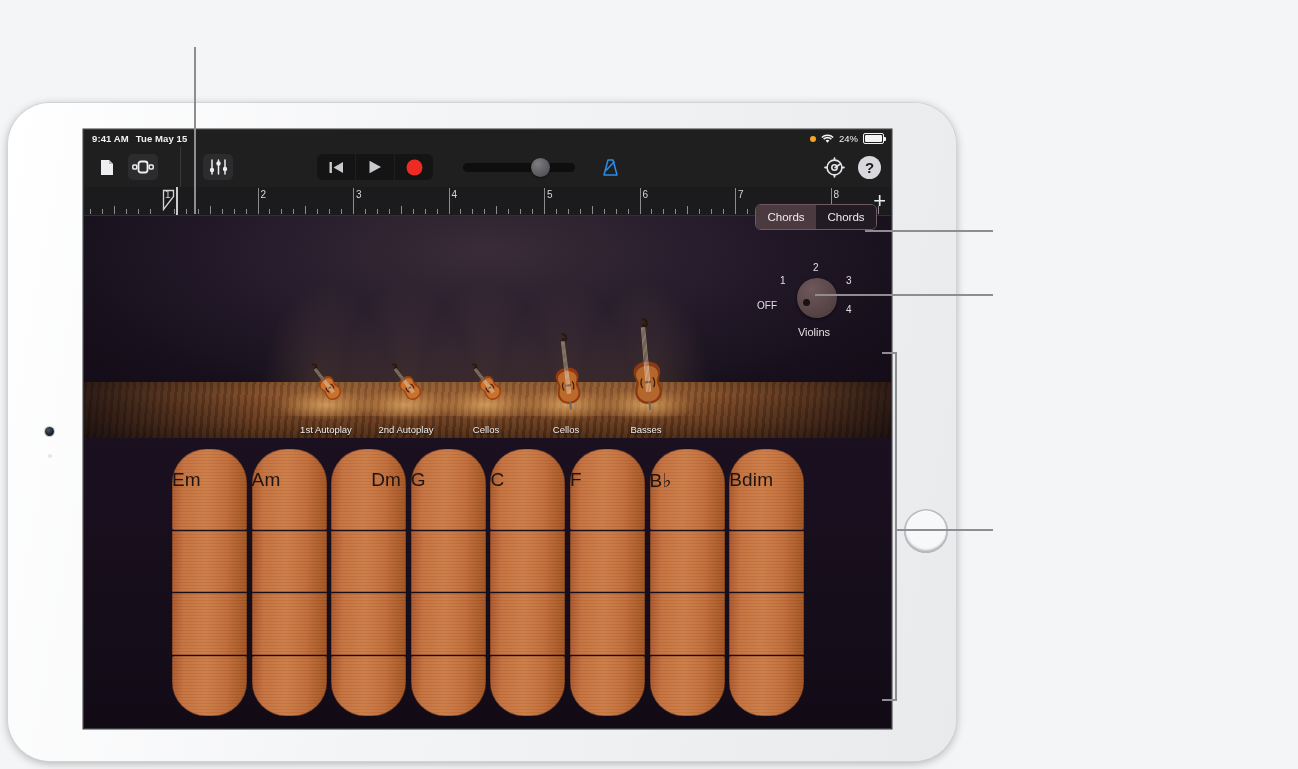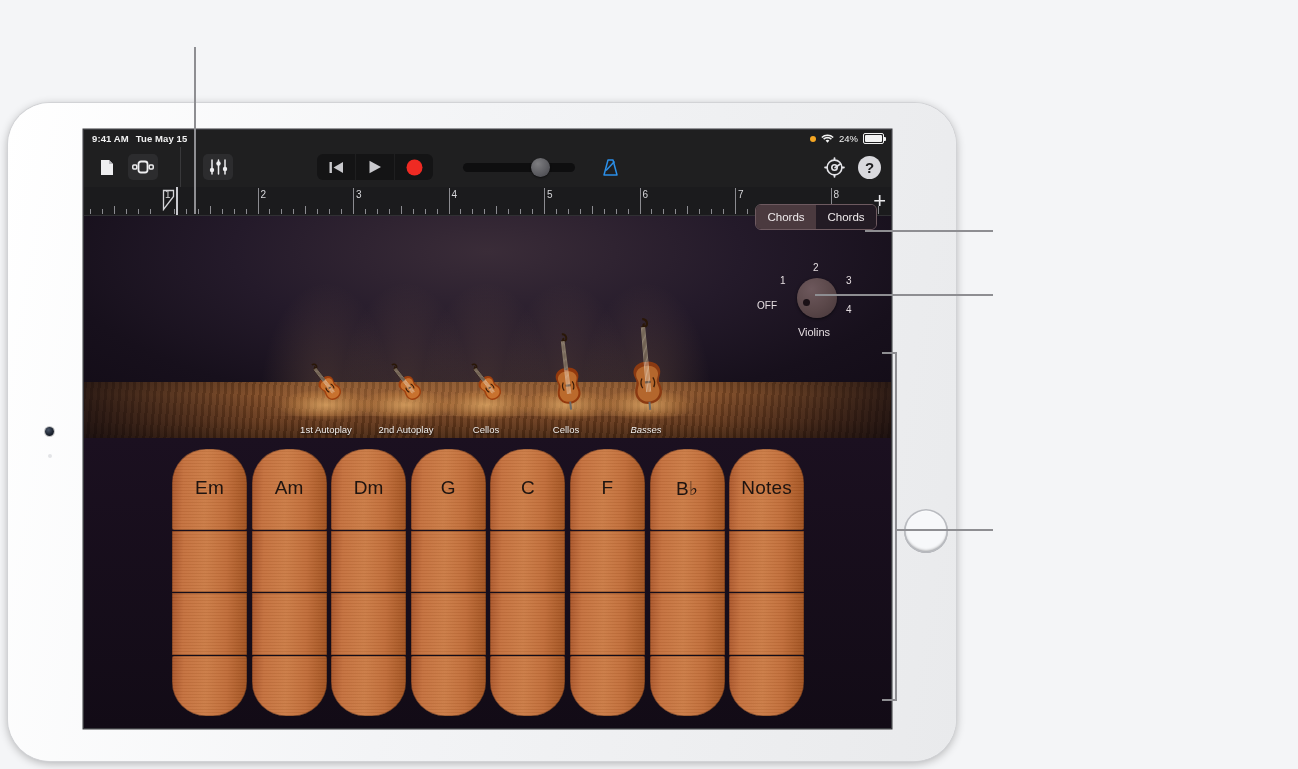--- a/index.html
+++ b/index.html
@@ -112,21 +112,21 @@
   .strip{position:absolute;top:11px;width:75px;height:267px;}
   .seg-wood{position:absolute;left:0;width:75px;
         background:
           repeating-linear-gradient(0deg, rgba(0,0,0,.045) 0 1px, rgba(255,255,255,.035) 1px 3px),
           linear-gradient(92deg,#a9552a 0%,#c4703d 16%,#cb7b45 45%,#c06c38 72%,#a0511f 100%);
         box-shadow:inset 0 0 0 .6px rgba(0,0,0,.33);}
   .seg-wood.s1{top:0;height:81px;border-radius:34px 34px 2px 2px;}
   .seg-wood.s2{top:82px;height:61px;}
   .seg-wood.s3{top:144px;height:62px;}
   .seg-wood.s4{top:207px;height:60px;border-radius:2px 2px 34px 34px;}
-  .chord-name{position:absolute;top:28px;width:75px;text-align:center;color:#1e1410;
+  .chord-name{position:absolute;top:20px;width:75px;color:#1e1410;
         font-size:19px;letter-spacing:.2px;}
 
   
   .brk{position:absolute;background:#8e8e92;z-index:45;}
 </style>
 </head>
 <body>
 
 <div class="callout" style="left:194px;top:47px;width:2px;height:167px;"></div>
 <div class="callout" style="left:865px;top:230px;width:128px;height:2px;"></div>
@@ -424,21 +424,21 @@
                     <line x1="25.5" y1="15" x2="25.4" y2="68"></line>
                     <line x1="26.5" y1="15" x2="26.6" y2="68"></line>
                     <line x1="27.4" y1="15" x2="27.7" y2="68"></line>
                   </g>
                   <rect x="25" y="76" width="2" height="8" fill="#6a6a6a"></rect>
                 </g>
               </svg>
             </div>
             <div class="inst-label">Cellos</div>
           </div>
-          <div class="inst" style="left: 516px; bottom: 0px; font-style: italic;">
+          <div class="inst" style="left: 516px; bottom: 0px;">
             <div class="glow"></div>
             <div class="spot"></div>
             <div style="position:relative;display:flex;justify-content:center;align-items:flex-end;height:98px;margin-bottom:14px;">
               <svg width="58" height="96" viewBox="0 0 58 96">
                 <g transform="rotate(-5 29 48)">
                   <path d="M29 90c-8.2 0-13.4-5.6-13.4-12.4 0-4.4 2.2-7.3 2.2-10.6 0-3-2.2-5.2-2.2-8.9 0-6.1 5.3-10.5 13.4-10.5s13.4 4.4 13.4 10.5c0 3.7-2.2 5.9-2.2 8.9 0 3.3 2.2 6.2 2.2 10.6C42.4 84.4 37.2 90 29 90z" fill="#8a3a12"></path>
                   <path d="M29 87.7c-6.7 0-11-4.7-11-10.3 0-3.7 2-6.3 2-9.2 0-2.7-2-4.5-2-7.7 0-5 4.4-8.6 11-8.6s11 3.6 11 8.6c0 3.2-2 5-2 7.7 0 2.9 2 5.5 2 9.2 0 5.6-4.3 10.3-11 10.3z" fill="#b4672d"></path>
                   <path d="M23.5 64c-1.5 2.7-1.5 7 0 9.7M34.5 64c1.5 2.7 1.5 7 0 9.7" stroke="#3a1c08" stroke-width="1.3" fill="none"></path>
                   <rect x="26.2" y="67" width="5.6" height="2.4" fill="#3a1c08"></rect>
                   <rect x="26.8" y="12" width="4.4" height="36" rx="1.3" fill="#2a1708"></rect>
@@ -484,21 +484,21 @@
             <div class="seg-wood s4"></div>
             <div class="chord-name">Em</div>
           </div>
           <div class="strip" style="left: 167.6px; text-decoration: underline;">
             <div class="seg-wood s1"></div>
             <div class="seg-wood s2"></div>
             <div class="seg-wood s3"></div>
             <div class="seg-wood s4"></div>
             <div class="chord-name">Am</div>
           </div>
-          <div class="strip" style="left: 247.2px;">
+          <div class="strip" style="left: 247.2px; padding-left: 40px;">
             <div class="seg-wood s1"></div>
             <div class="seg-wood s2"></div>
             <div class="seg-wood s3"></div>
             <div class="seg-wood s4"></div>
             <div class="chord-name">Dm</div>
           </div>
           <div class="strip" style="left: 326.8px;">
             <div class="seg-wood s1"></div>
             <div class="seg-wood s2"></div>
             <div class="seg-wood s3"></div>
@@ -524,19 +524,19 @@
             <div class="seg-wood s2"></div>
             <div class="seg-wood s3"></div>
             <div class="seg-wood s4"></div>
             <div class="chord-name">B♭</div>
           </div>
           <div class="strip" style="left: 645.2px;">
             <div class="seg-wood s1"></div>
             <div class="seg-wood s2"></div>
             <div class="seg-wood s3"></div>
             <div class="seg-wood s4"></div>
-            <div class="chord-name">Notes</div>
+            <div class="chord-name">Bdim</div>
           </div>
         </div>
     </div>
 
   </div>
 </div>
 
 </body></html>

